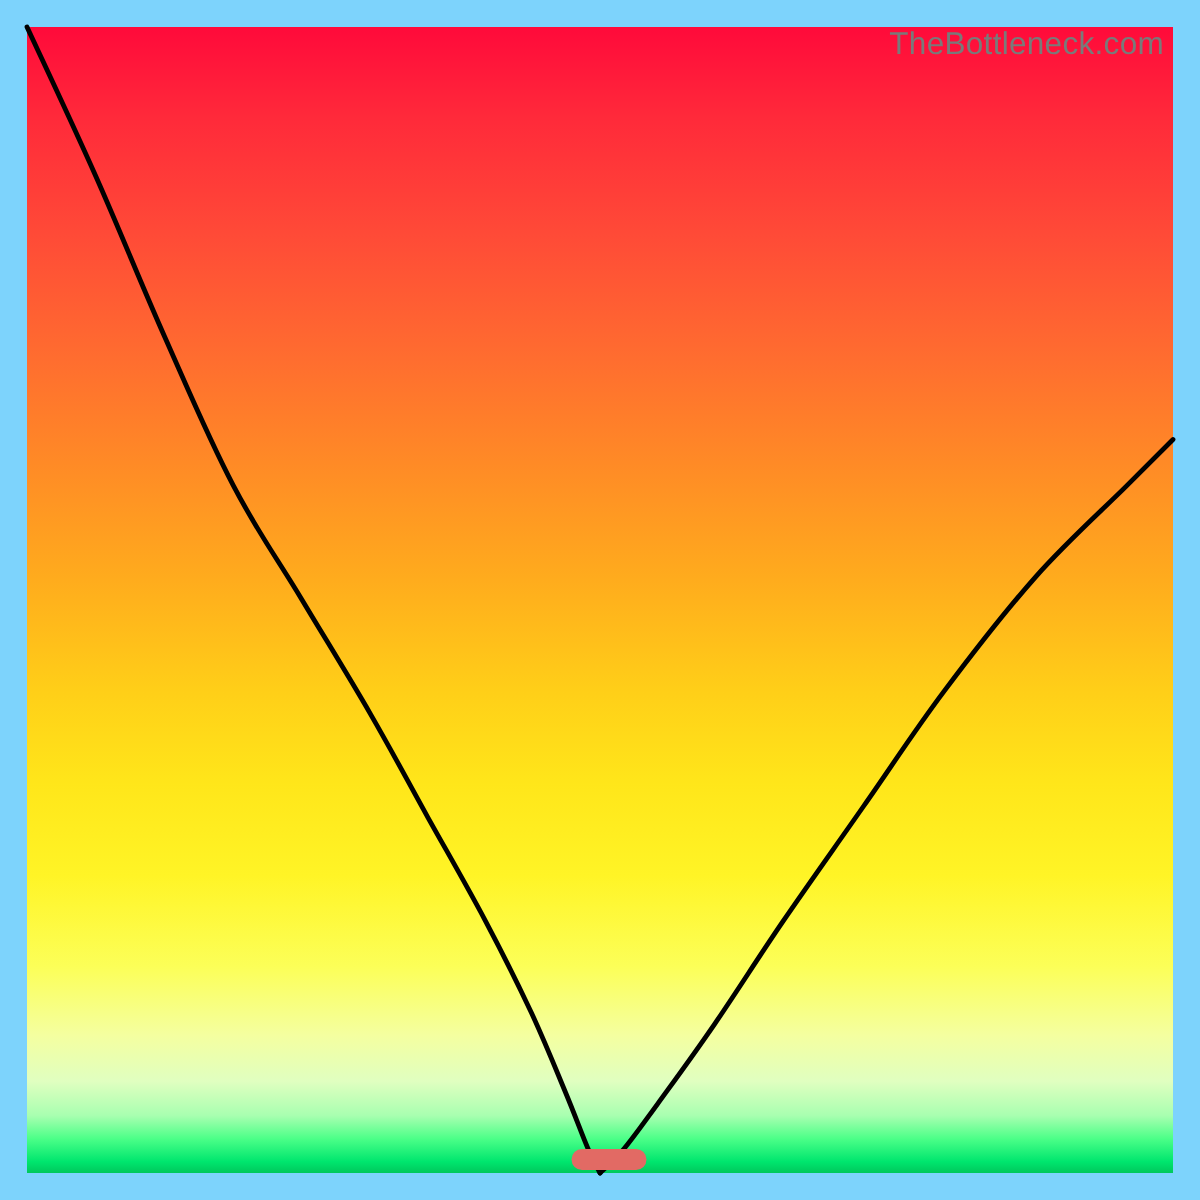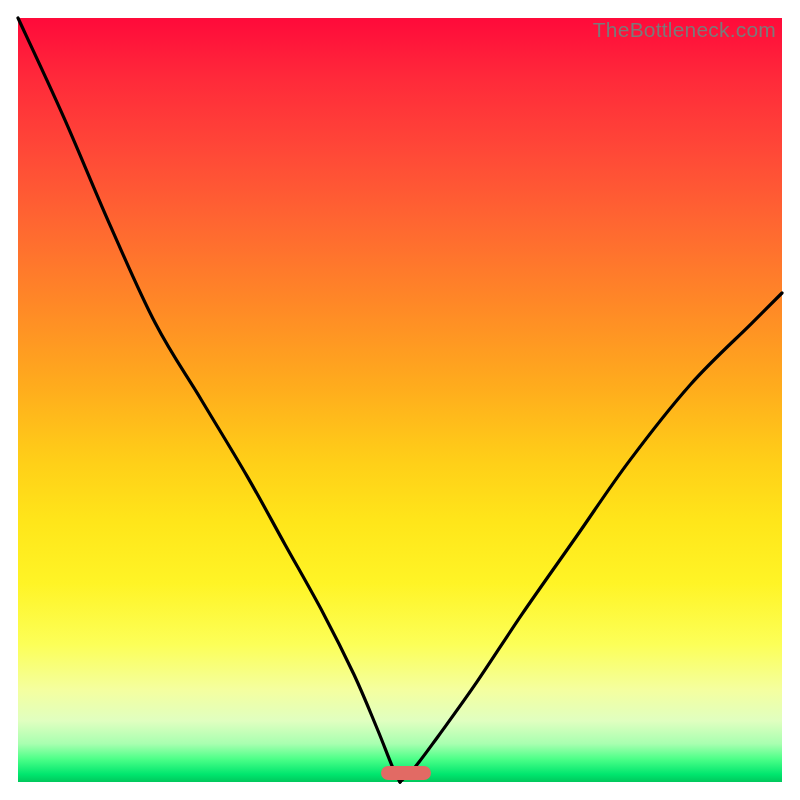--- a/index.html
+++ b/index.html
@@ -8,21 +8,21 @@
     width: 800px;
     height: 800px;
     overflow: hidden;
     background: #000;
     font-family: Arial, Helvetica, sans-serif;
   }
   .frame {
     position: relative;
     width: 800px;
     height: 800px;
-    background: #ffffff;
+    background: #7dd3fc;
   }
   .plot-area {
     position: absolute;
     left: 18px;
     top: 18px;
     width: 764px;
     height: 764px;
     background: linear-gradient(to bottom,
       #ff0a3a 0%,
       #ff2a3a 8%,

